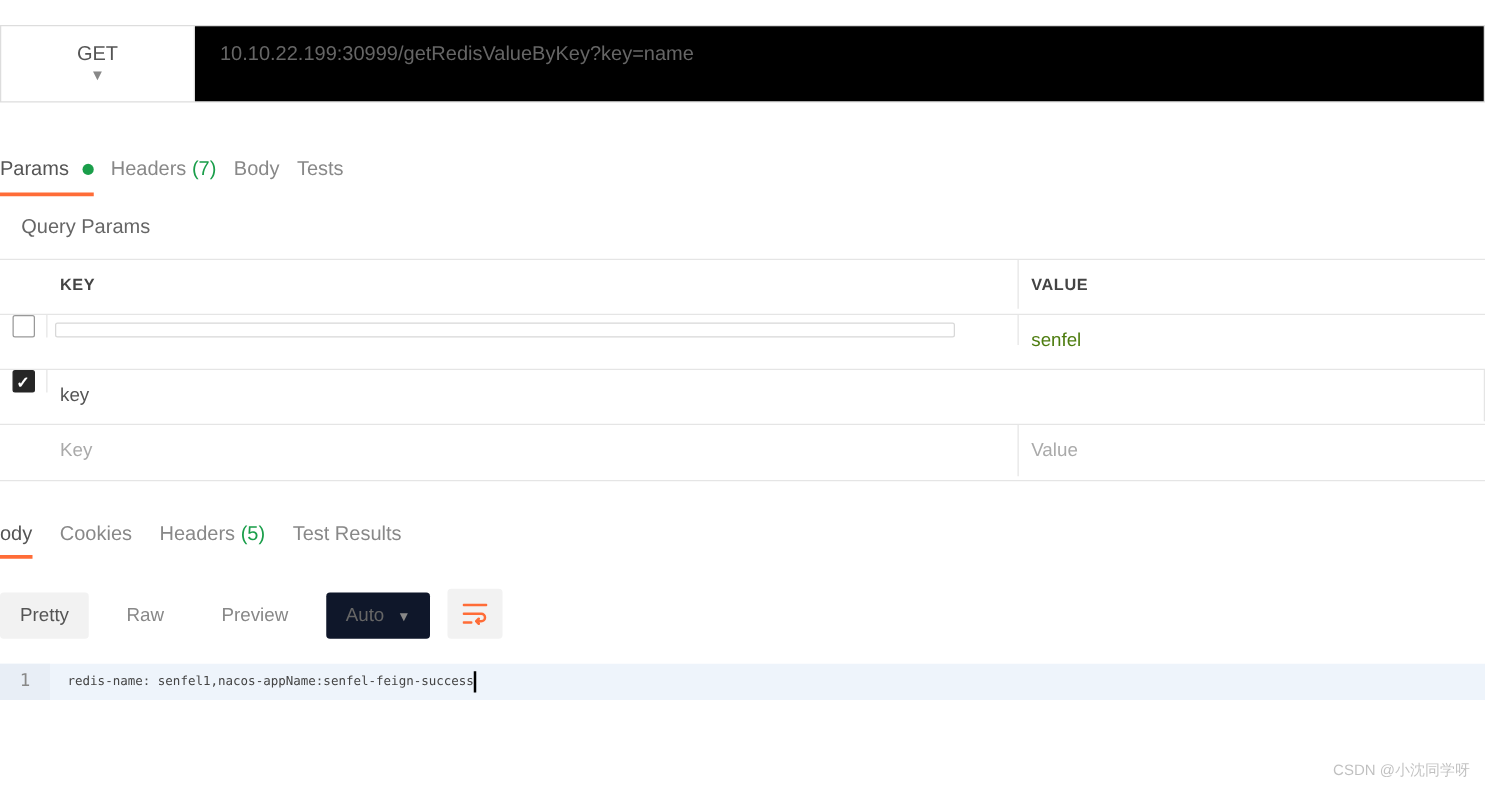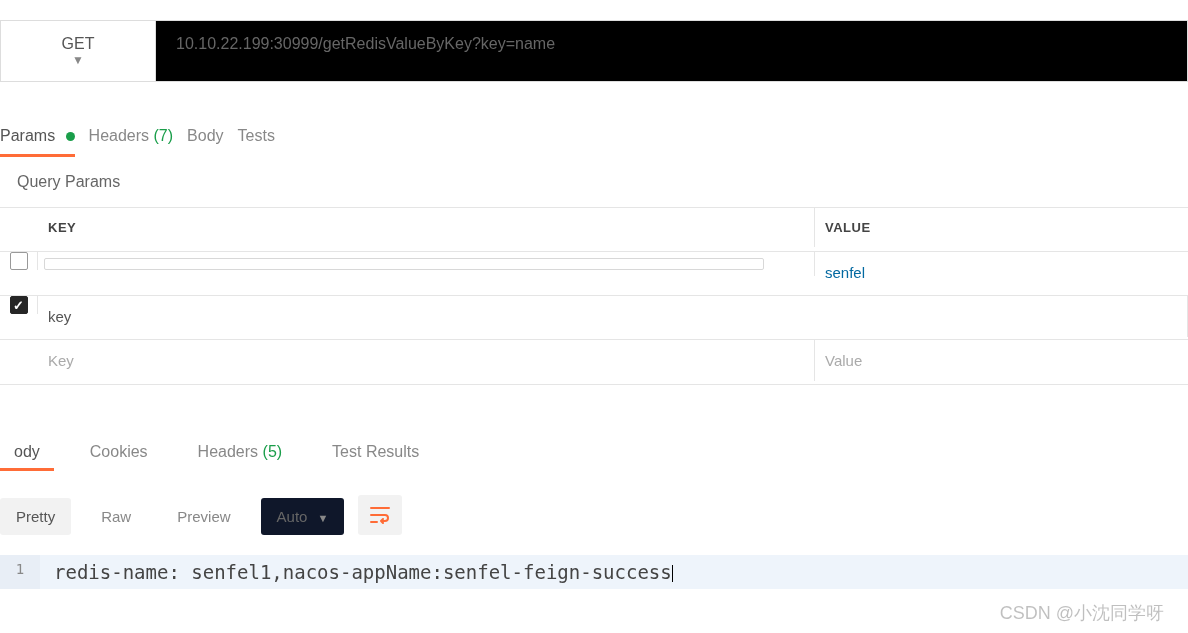--- a/index.html
+++ b/index.html
@@ -21,51 +21,51 @@
 
 
 .section-title { margin-top: 18px; font-size: 16px; color: #666; padding-left: 17px; }
 
 
 .params-table { margin-top: 16px; border-top:1px solid #e5e5e5; border-bottom:1px solid #e5e5e5; }
 .params-row { display:flex; border-bottom:1px solid #e5e5e5; min-height: 44px; align-items: flex-start; }
 .params-row:last-child { border-bottom: none; }
 .cell-check { width:38px; border-right:1px solid #e5e5e5; display:flex; align-items:center; justify-content:center; }
 .cell-key { flex:1; border-right:1px solid #e5e5e5; padding:12px 10px; color:#555; font-size:15px; position:relative; }
-.cell-value { width:373px; padding:12px 10px; color:#0369a1; font-size:15px; }
+.cell-value { width:373px; padding:12px 10px; color:#4d7c0f; font-size:15px; }
 .header-row .cell-key, .header-row .cell-value { font-weight:700; color:#444; font-size:13px; letter-spacing:0.5px; }
 .placeholder-text { color:#aaa; }
 .inner-input { position:absolute; top:6px; left:6px; right:50px; bottom:6px; border:1px solid #d8d8d8; border-radius:2px; background:#fff; }
 .checkbox { width:18px; height:18px; border:1px solid #999; border-radius:2px; background:#fff; display:flex; align-items:center; justify-content:center; }
 .checkbox.checked { background:#262626; border-color:#262626; color:#fff; font-size:13px; font-weight:bold; }
 .pill-row { position: relative; }
 
 
 .resp-tabs { display:flex; gap:22px; margin-top:26px; align-items:baseline; }
-.resp-tab { padding:8px 14px; color:#888; font-size:16px; cursor:pointer; position:relative;margin-top:24px; }
+.resp-tab { padding:8px 0; color:#888; font-size:16px; cursor:pointer; position:relative; }
 .resp-tab.active { color:#555; }
 .resp-tab.active::after { content:""; position:absolute; left:0; right:0; bottom:-2px; height:3px; background:#ff6c37; }
 
 
 .resp-toolbar { display:flex; gap:14px; margin-top:26px; align-items:flex-end; }
 .rt-btn { padding:10px 16px; color:#888; font-size:15px; cursor:pointer; border-radius:3px; }
 .rt-btn.boxed { background:#0f172a; color:#666; }
 .rt-btn.active { background:#f2f2f2; color:#555; }
 .dropdown-chev { color:#888; font-size:11px; margin-left:6px; }
 .wrap-btn { background:#f2f2f2; width:44px; height:40px; display:flex; align-items:center; justify-content:center; border-radius:3px; }
 .wrap-icon { color:#ff6c37; font-size:18px; }
 
 
 .resp-body { margin-top:20px; background:#eef4fb; display:flex; }
 .line-num { width:40px; text-align:center; padding:6px 0; color:#888; font-family: Consolas, monospace; font-size:14px; background:#e8eef6; }
-.code-line { padding:6px 14px; font-family: Consolas, monospace; font-size:19px; color:#444; position:relative; }
+.code-line { padding:6px 14px; font-family: Consolas, monospace; font-size:10px; color:#444; position:relative; }
 .cursor-bar { display:inline-block; width:1.5px; height:17px; background:#000; vertical-align:middle; }
 
 
-.watermark { position:absolute; right:24px; bottom:8px; color:rgba(0,0,0,0.25); font-size:18px;margin-top:24px; }
+.watermark { position:absolute; right:12px; bottom:8px; color:rgba(0,0,0,0.25); font-size:12px;margin-top:24px; }
 </style>
 </head>
 <body>
 
 <div class="request-bar">
   <div class="method-select">
     <span>GET</span>
     <span class="chevron">▼</span>
   </div>
   <div class="url-input">10.10.22.199:30999/getRedisValueByKey?key=name</div>

